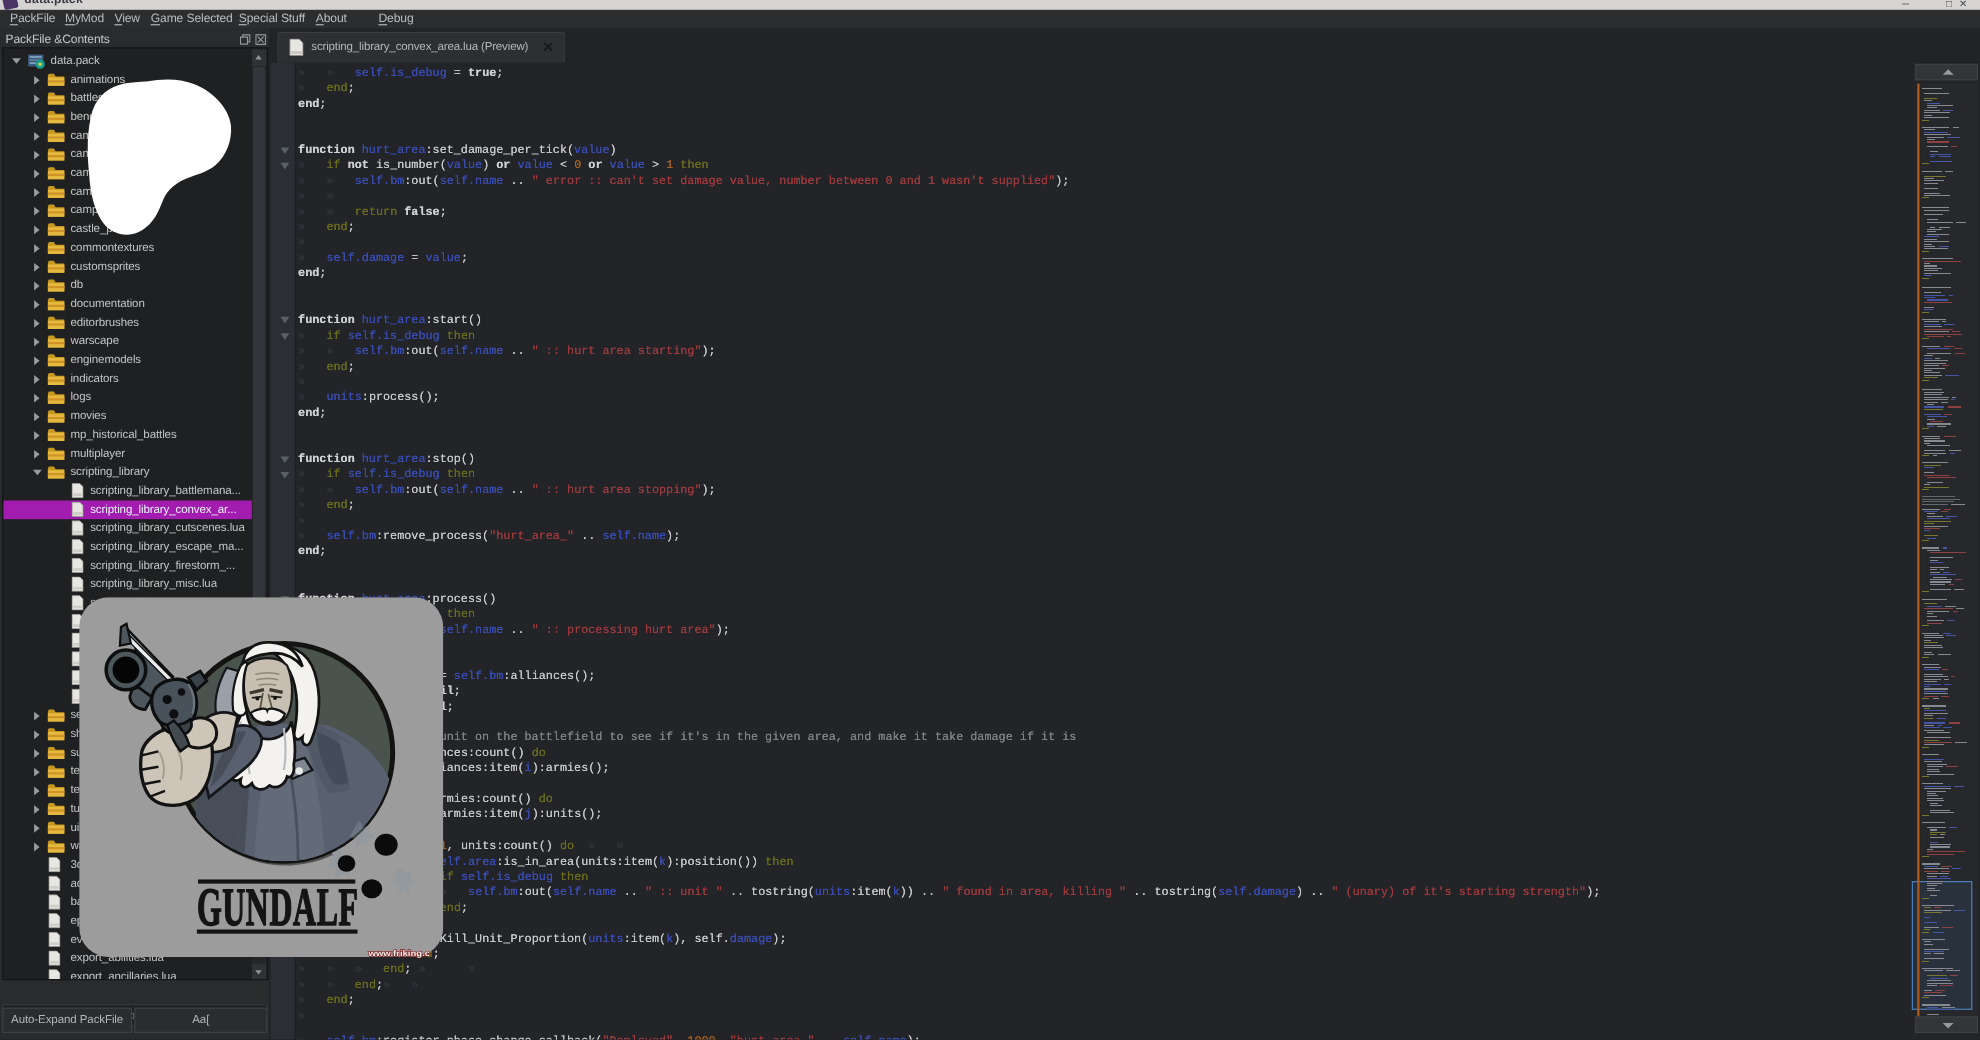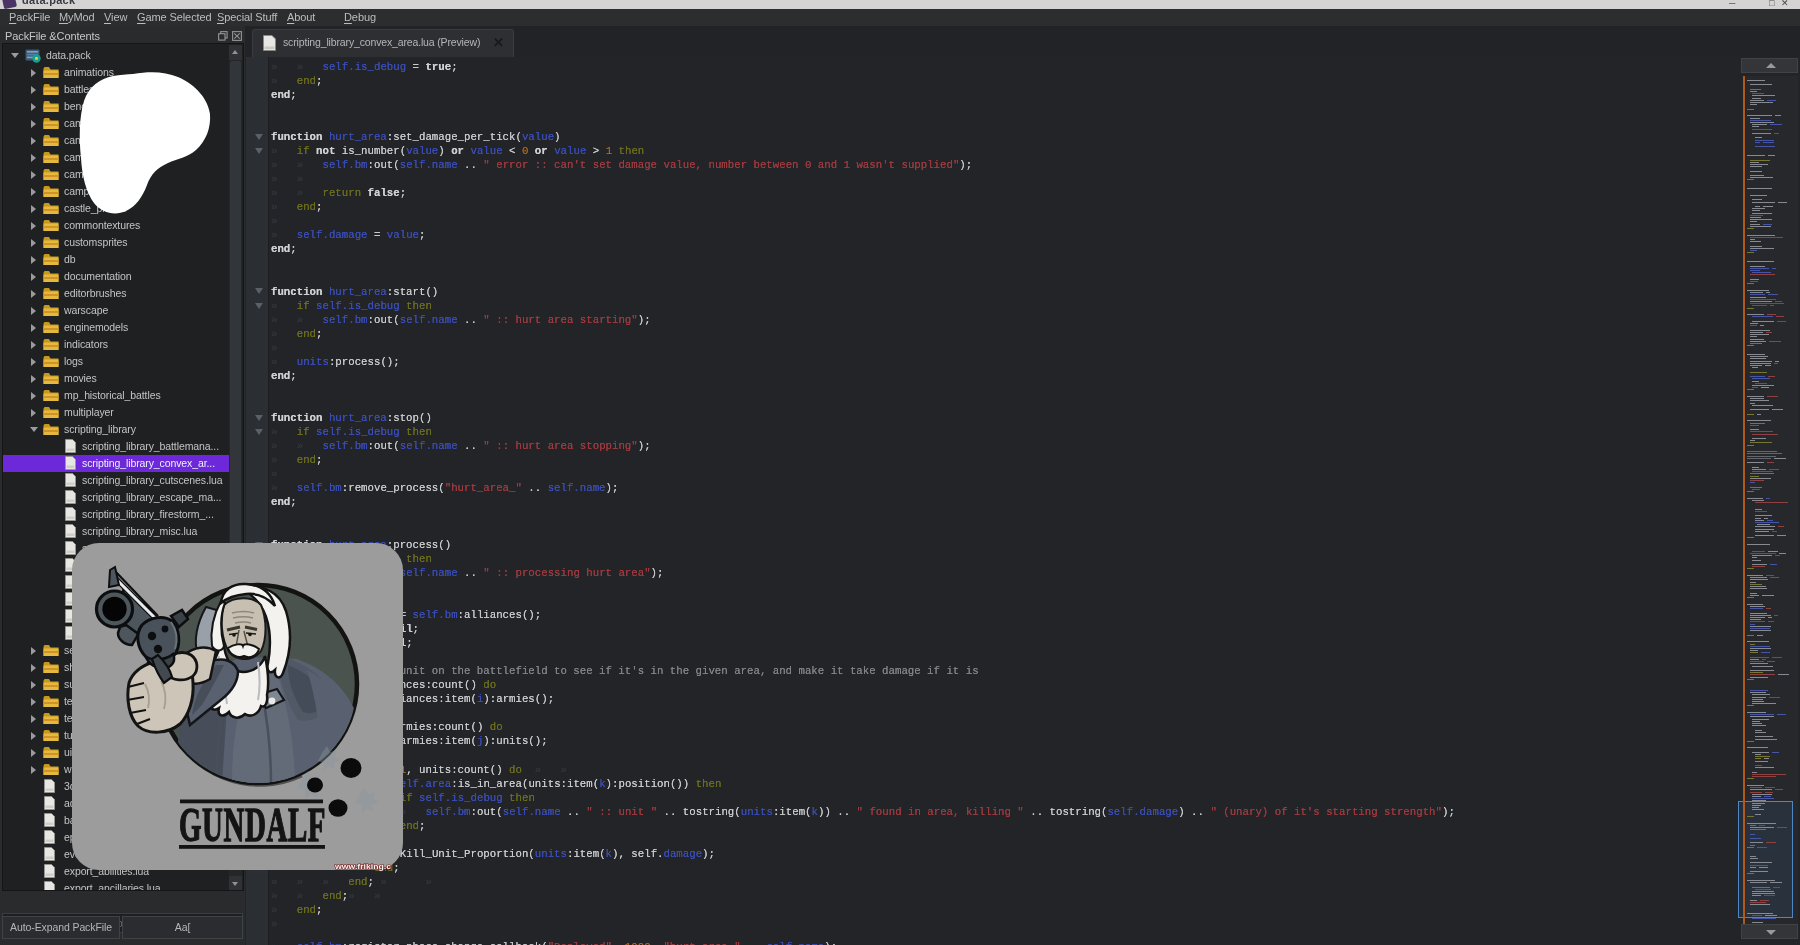--- a/index.html
+++ b/index.html
@@ -13,21 +13,21 @@
 
 #menubar { position:absolute; left:0; top:9px; width:1800px; height:17px; background:#2b2d2f; }
 #menubar span { position:absolute; top:2px; font-size:11px; color:#bcbdbe; letter-spacing:-0.1px; }
 #menubar u { text-decoration-thickness:1px; text-underline-offset:1.5px; }
 
 #panel { position:absolute; left:0; top:26px; width:245px; height:919px; background:#292b2d; }
 #phead { position:absolute; left:5px; top:4px; font-size:11px; color:#c6c7c7; letter-spacing:-0.1px; }
 .hicon { position:absolute; top:5px; width:10px; height:10px; }
 #tree { position:absolute; left:2px; top:17px; width:242px; height:848px; background:#1e2022; border:1px solid #141518; overflow:hidden; }
 .trow { position:absolute; left:0; width:226px; height:17px; }
-.trow.sel { background:#6d28d9; }
+.trow.sel { background:#a21caf; }
 .tl { position:absolute; top:2px; font-size:10.5px; color:#c3c4c4; letter-spacing:-0.1px; white-space:nowrap; }
 .ti { position:absolute; }
 .exp { position:absolute; top:5px; width:0; height:0; }
 .exp.rt { border-left:5px solid #9a9b9c; border-top:4px solid transparent; border-bottom:4px solid transparent; }
 .exp.dn { border-top:5px solid #9a9b9c; border-left:4px solid transparent; border-right:4px solid transparent; top:6px; }
 #tsb { position:absolute; right:1px; top:1px; width:13px; height:846px; background:#242628; }
 .sbtn { position:absolute; left:0; width:13px; height:15px; background:#2f3134; }
 .sbtn:after { content:""; position:absolute; left:3px; }
 #tsb .up:after { top:5px; border-bottom:4px solid #8f9296; border-left:3.5px solid transparent; border-right:3.5px solid transparent; }
 #tsb .dn2:after { top:6px; border-top:4px solid #8f9296; border-left:3.5px solid transparent; border-right:3.5px solid transparent; }

